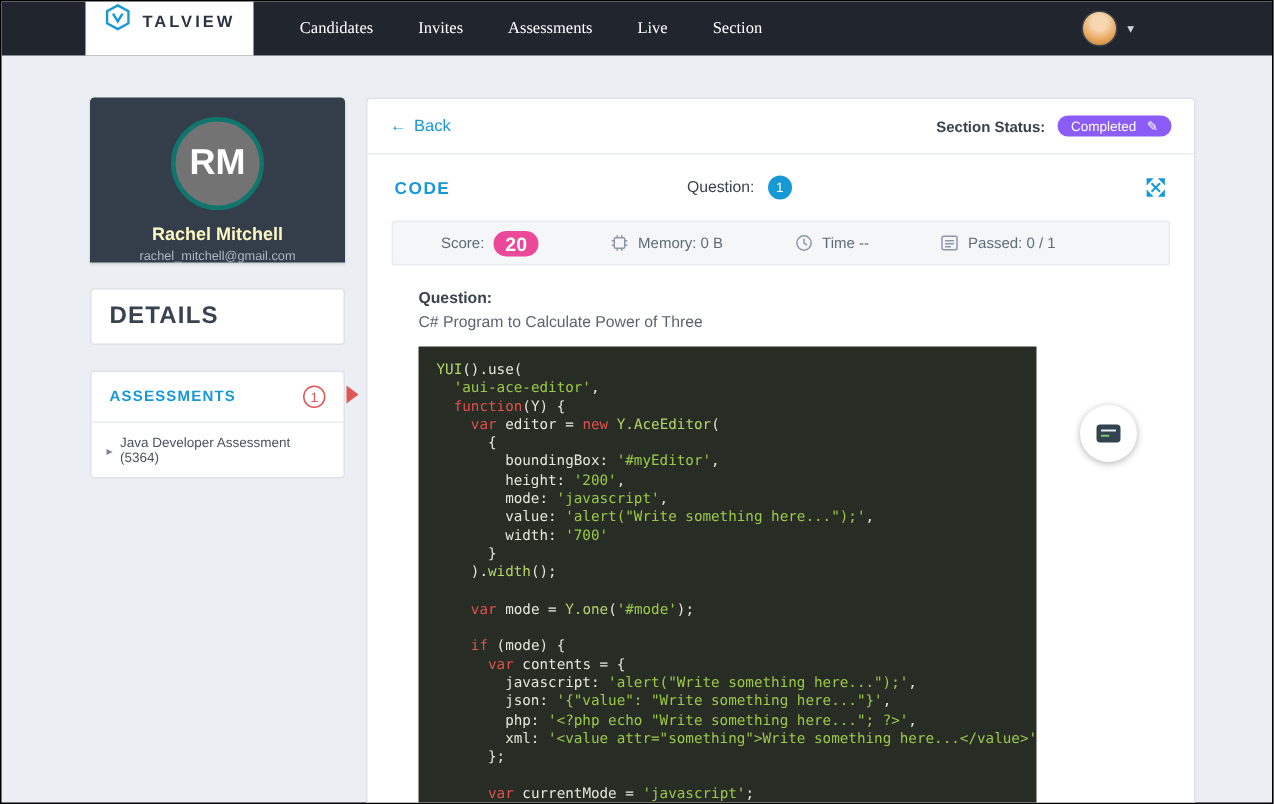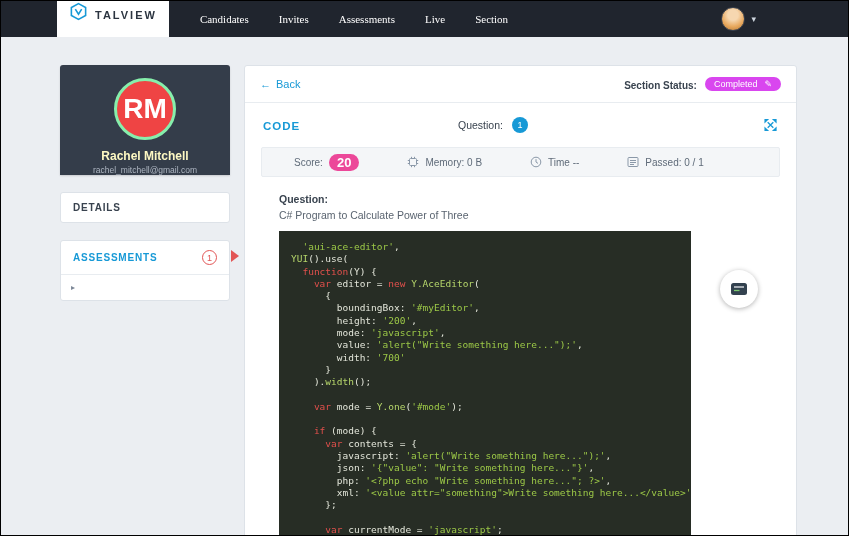--- a/index.html
+++ b/index.html
@@ -13,40 +13,40 @@
   .logo-text { font-size:11px; font-weight:bold; color:#2b3440; letter-spacing:2px; }
   .nav-items { display:flex; margin-left:16px; height:36px;font-family:Liberation Serif, serif; }
   .nav-item { color:#fff; font-size:11px; line-height:36px; padding:0 15px; cursor:pointer; text-decoration:none; }
   .nav-right { margin-left:auto; margin-right:92px; display:flex; align-items:center; gap:6px; }
   .avatar { width:24px; height:24px; border-radius:50%; background:radial-gradient(circle at 50% 32%, #f6d7b0 28%, #e8a95f 62%, #b5762e 100%); border:1px solid #3a4250; cursor:pointer; }
   .caret { color:#cfd6df; font-size:9px; cursor:pointer; }
 
   
   .sidebar { position:absolute; left:59px; top:64px; width:170px; }
   .profile-card { background:#343d4a; border-radius:3px 3px 0 0; padding-top:13px; text-align:center; box-shadow:0 1px 2px rgba(0,0,0,.15); }
-  .profile-avatar { width:62px; height:62px; margin:0 auto; border-radius:50%; background:#ef4444; border:3px solid #86efac; display:flex; align-items:center; justify-content:center; color:#fff; font-size:28px; font-weight:bold; }
+  .profile-avatar { width:62px; height:62px; margin:0 auto; border-radius:50%; background:#737373; border:3px solid #0f766e; display:flex; align-items:center; justify-content:center; color:#fff; font-size:24px; font-weight:bold; }
   .profile-name { margin-top:9px; color:#fef9c3; font-size:12px; font-weight:bold; }
   .profile-email { margin-top:2px; color:#aeb6c2; font-size:8.5px; }
   .upload-bar { margin-top:11px; height:26px; background:#21262e; border-radius:0 0 3px 3px; color:#e8ebef; font-size:10px; display:flex; align-items:center; justify-content:center; gap:6px; cursor:pointer; }
   .side-card { margin-top:17px; background:#fff; border:1px solid #dde2e8; border-radius:3px; position:relative; }
   .side-card-header { padding:9px 12px; display:flex; align-items:center; justify-content:space-between; cursor:pointer; }
-  .details-label { font-size:10px; font-weight:bold; letter-spacing:.8px; color:#39434f; }
+  .details-label { font-size:16px; font-weight:bold; letter-spacing:.8px; color:#39434f; }
   .assess-label { font-size:10px; font-weight:bold; letter-spacing:.8px; color:#1799d6; }
   .red-badge { width:15px; height:15px; border-radius:50%; border:1px solid #e25555; color:#e25555; font-size:9px; display:flex; align-items:center; justify-content:center; }
   .arrow-marker { position:absolute; right:-10px; top:9px; width:0; height:0; border-top:6px solid transparent; border-bottom:6px solid transparent; border-left:8px solid #e25555; }
   .assess-item { border-top:1px solid #e8ecf0; padding:8px 10px; font-size:9px; color:#4a545f; display:flex; align-items:center; gap:5px; cursor:pointer; }
   .assess-item .tri { color:#7b8696; font-size:8px; }
 
   
   .main-card { position:absolute; left:243px; top:64px; width:553px; height:620px; background:#fff; border:1px solid #dde2e8; border-radius:3px; }
   .main-header { display:flex; align-items:center; justify-content:space-between; padding:11px 15px; border-bottom:1px solid #e8ecf0; }
   .back-link { color:#1799d6; font-size:11px; display:flex; align-items:center; gap:5px; text-decoration:none; cursor:pointer; }
   .status-group { display:flex; align-items:flex-end; gap:8px; }
   .status-label { font-size:10px; font-weight:bold; color:#39434f; }
-  .status-pill { background:#d946ef; border-radius:10px; padding:2px 9px; color:#fff; font-size:9px; display:flex; align-items:center; gap:7px; cursor:pointer; }
+  .status-pill { background:#8b5cf6; border-radius:10px; padding:2px 9px; color:#fff; font-size:9px; display:flex; align-items:center; gap:7px; cursor:pointer; }
   .status-pill .pencil { font-size:9px; }
 
   .section-row { position:relative; padding:13px 18px; }
   .section-title { color:#1799d6; font-size:11.5px; font-weight:bold; letter-spacing:1px; }
   .question-group { position:absolute; left:45%; top:50%; transform:translate(-50%,-50%); display:flex; align-items:center; gap:9px; }
   .question-label { font-size:10.5px; color:#39434f; }
   .q-circle { width:16px; height:16px; border-radius:50%; background:#1799d6; color:#fff; font-size:9px; display:flex; align-items:center; justify-content:center; cursor:pointer; }
   .expand-btn { position:absolute; right:18px; top:50%; transform:translateY(-50%); cursor:pointer; line-height:0; }
 
   .stats-bar { margin:0 16px; background:#f4f6f8; border:1px solid #e8ecf0; border-radius:2px; height:30px; display:flex; align-items:center; padding-left:32px; gap:48px; }
@@ -108,20 +108,21 @@
     </div>
 
     <div class="side-card">
       <div class="side-card-header">
         <span class="assess-label">ASSESSMENTS</span>
         <span class="red-badge">1</span>
       </div>
       <div class="arrow-marker"></div>
       <div class="assess-item">
         <span class="tri">▸</span>
+        <span>Java Developer Assessment (5364)</span>
       </div>
     </div>
   </aside>
 
   <section class="main-card">
 
     <div class="main-header">
       <a class="back-link">
         <span>←</span>
         <span>Back</span>
@@ -179,22 +180,22 @@
         <span>Passed: 0 / 1</span>
       </div>
     </div>
 
     <div class="question-block">
       <div class="q-heading">Question:</div>
       <div class="q-text">C# Program to Calculate Power of Three</div>
     </div>
 
     <div class="code-editor">
+        <div class="code-line"><span class="tok-f">YUI</span><span class="tok-p">().use(</span></div>
         <div class="code-line"><span class="tok-p">  </span><span class="tok-s">'aui-ace-editor'</span><span class="tok-p">,</span></div>
-        <div class="code-line"><span class="tok-f">YUI</span><span class="tok-p">().use(</span></div>
         <div class="code-line"><span class="tok-p">  </span><span class="tok-k">function</span><span class="tok-p">(Y) {</span></div>
         <div class="code-line"><span class="tok-p">    </span><span class="tok-k">var</span><span class="tok-p"> editor = </span><span class="tok-k">new</span><span class="tok-p"> </span><span class="tok-f">Y.AceEditor</span><span class="tok-p">(</span></div>
         <div class="code-line"><span class="tok-p">      {</span></div>
         <div class="code-line"><span class="tok-p">        boundingBox: </span><span class="tok-s">'#myEditor'</span><span class="tok-p">,</span></div>
         <div class="code-line"><span class="tok-p">        height: </span><span class="tok-s">'200'</span><span class="tok-p">,</span></div>
         <div class="code-line"><span class="tok-p">        mode: </span><span class="tok-s">'javascript'</span><span class="tok-p">,</span></div>
         <div class="code-line"><span class="tok-p">        value: </span><span class="tok-s">'alert("Write something here...");'</span><span class="tok-p">,</span></div>
         <div class="code-line"><span class="tok-p">        width: </span><span class="tok-s">'700'</span></div>
         <div class="code-line"><span class="tok-p">      }</span></div>
         <div class="code-line"><span class="tok-p">    ).</span><span class="tok-f">width</span><span class="tok-p">();</span></div>

